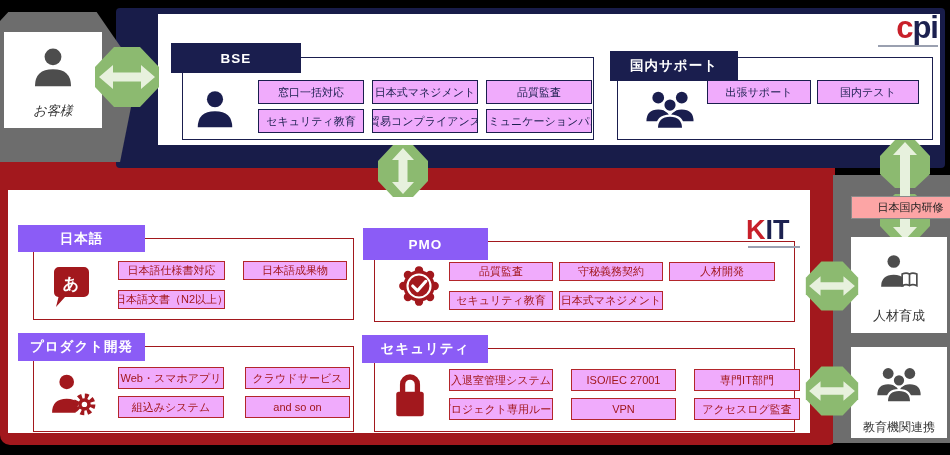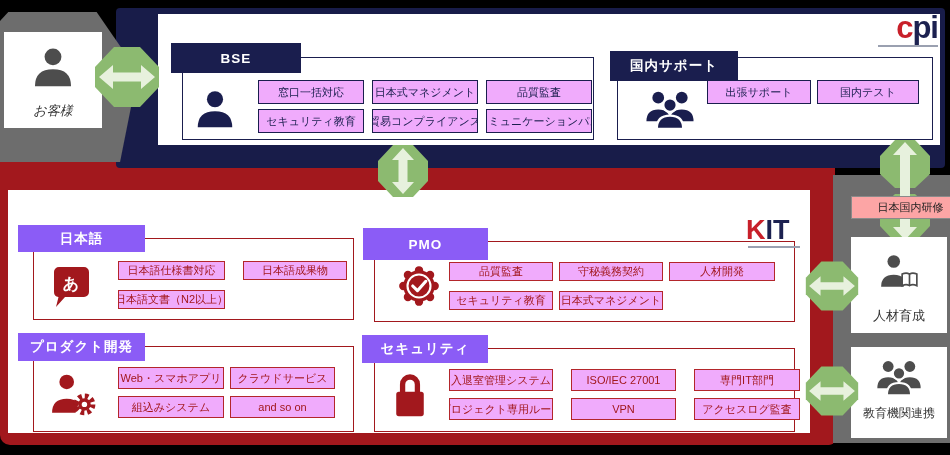--- a/index.html
+++ b/index.html
@@ -41,27 +41,27 @@
   
   .items{display:grid;}
   .ib{background:#f0abfc;display:flex;align-items:center;justify-content:center;
       font-size:11px;white-space:nowrap;overflow:hidden;}
   .ib.navy{border:1px solid #1a1e4e;color:#1a1e4e;}
   .ib.red{border:1px solid #b3262b;color:#a2181d;}
   #bse-items{left:258px;top:80px;grid-template-columns:106px 106px 106px;grid-auto-rows:24px;gap:5px 8px;}
   #support-items{left:707px;top:80px;grid-template-columns:104px 102px;grid-auto-rows:24px;gap:7px 6px;}
   #jp-items{left:118px;top:261px;grid-template-columns:107px 104px;grid-auto-rows:19px;gap:10px 18px;}
   #pmo-items{left:449px;top:262px;grid-template-columns:104px 104px 106px;grid-auto-rows:19px;gap:10px 6px;}
-  #pd-items{left:118px;top:367px;grid-template-columns:106px 105px;grid-auto-rows:22px;gap:7px 6px;text-align:right;}
+  #pd-items{left:118px;top:367px;grid-template-columns:106px 105px;grid-auto-rows:22px;gap:7px 21px;text-align:right;}
   #sec-items{left:449px;top:369px;grid-template-columns:104px 105px 106px;grid-auto-rows:22px;gap:7px 18px;}
   
   .card{background:#fff;display:flex;flex-direction:column;align-items:center;justify-content:flex-end;color:#333;}
   #customer-card{left:4px;top:32px;width:98px;height:96px;font-size:13px;padding-bottom:8px;box-sizing:border-box;font-style:italic;}
   #hr-box{left:851px;top:237px;width:96px;height:96px;font-size:13px;padding-bottom:8px;box-sizing:border-box;}
-  #edu-box{left:851px;top:347px;width:96px;height:91px;font-size:12px;padding-bottom:16px;box-sizing:border-box;}
+  #edu-box{left:851px;top:347px;width:96px;height:91px;font-size:12px;padding-bottom:2px;box-sizing:border-box;}
   #training-label{left:851px;top:184px;width:119px;height:23px;background:#fca5a5;border:1px solid #8a8a8a;
     display:flex;align-items:center;justify-content:center;font-size:11px;color:#222;box-sizing:border-box;margin-top:12px;}
   .card .icon-wrap{flex:1;display:flex;align-items:center;justify-content:center;}
   
   #cpi-logo{left:860px;top:12px;text-align:right;line-height:1;}
   #cpi-logo .word{font-weight:bold;font-size:31px;letter-spacing:-1px;margin-top:28px;}
   #kit-logo{left:746px;top:193px;text-align:left;line-height:1;margin-top:24px;}
   #kit-logo .word{font-weight:bold;font-size:27px;letter-spacing:0px;}
   .logo-red{color:#c8202a;}
   .logo-navy{color:#1c2150;}

